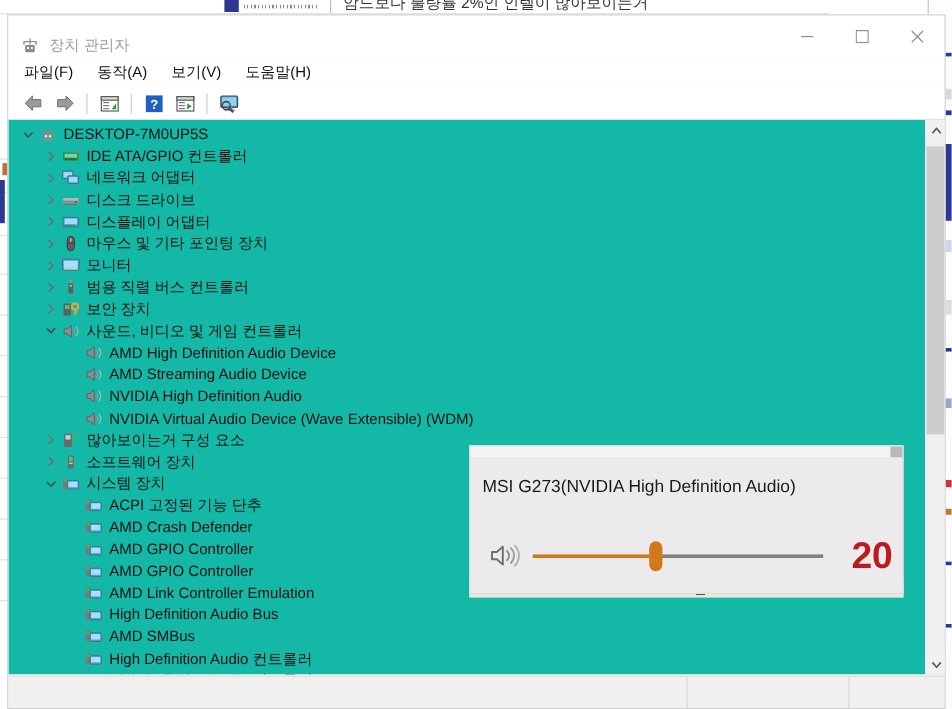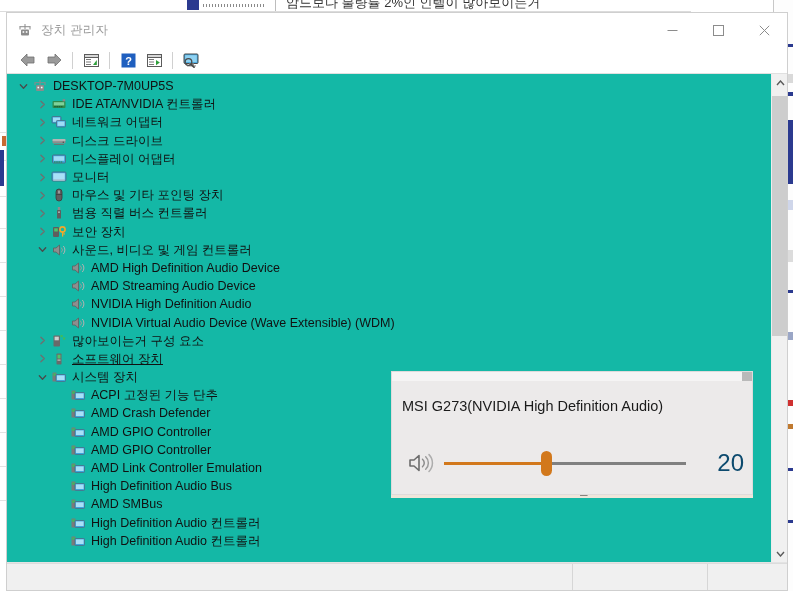--- a/index.html
+++ b/index.html
@@ -65,21 +65,21 @@
     left: 6px; top: 12px; width: 782px; height: 579px;
     background: #f0f0f0;
     border: 1px solid #cfcfcf;
     display: flex; flex-direction: column;
   }
 
   
   #titlebar {
     height: 34px; flex: 0 0 34px;
     background: #ffffff;
-    display: flex; align-items: center;
+    display: flex; align-items: flex-end;
     position: relative;
   }
   #titlebar .tb-icon {
     margin-left: 9px; width: 18px; height: 18px;
     display: flex; align-items: center; justify-content: center;
   }
   #titlebar .tb-title {
     margin-left: 7px;
     font-size: 12.5px;
     color: #9b9b9b;
@@ -239,23 +239,24 @@
     position: absolute; left: 41%; top: 16px; height: 2.5px;
     right: 4px; background: #808080;
   }
   #osd .knob {
     position: absolute; left: 39.5%; top: 5px;
     width: 11px; height: 25px; border-radius: 6px;
     background: #d2781c;
   }
   #osd .osd-value {
     flex: 0 0 auto;
-    font-size: 24px; color: #0c4a6e;
+    font-size: 31px; color: #b91c1c;
     width: 48px; text-align: right;
     padding-right: 2px;
+    font-weight: bold;
   }
 
   
   #clock-sliver {
     position: absolute;
     left: 391px; top: 484px; width: 362px; height: 14px;
     background: #efe6da;
     border-top: 1px solid #d8ccbb;
     overflow: hidden;
   }
@@ -341,20 +342,26 @@
             </svg>
         </div>
         <div class="wb">
           <svg width="11" height="11" viewBox="0 0 11 11">
             <path d="M0.8 0.8 L10.2 10.2 M10.2 0.8 L0.8 10.2" stroke="#8c8c8c" stroke-width="1"></path>
           </svg>
         </div>
       </div>
     </div>
 
+    <div id="menubar">
+      <span class="mi">파일(F)</span>
+      <span class="mi">동작(A)</span>
+      <span class="mi">보기(V)</span>
+      <span class="mi">도움말(H)</span>
+    </div>
 
     <div id="toolbar">
       <div class="tbtn">
         <svg width="18" height="16" viewBox="0 0 18 16">
           <path d="M8 2 L2 8 L8 14 L8 11 L15 11 L15 5 L8 5 Z" fill="#9a9a9a" stroke="#6e6e6e" stroke-width="0.8" stroke-linejoin="round"></path>
         </svg>
       </div>
       <div class="tbtn">
         <svg width="18" height="16" viewBox="0 0 18 16">
           <path d="M10 2 L16 8 L10 14 L10 11 L3 11 L3 5 L10 5 Z" fill="#9a9a9a" stroke="#6e6e6e" stroke-width="0.8" stroke-linejoin="round"></path>
@@ -432,21 +439,21 @@
               <svg width="16" height="16" viewBox="0 0 16 16">
                 <rect x="1.5" y="5" width="13" height="7" rx="1" fill="#2f8b4c"></rect>
                 <rect x="2.8" y="6.2" width="10.4" height="3.2" fill="#7fd19a"></rect>
                 <rect x="3.2" y="10" width="1.6" height="1.3" fill="#1f5f35"></rect>
                 <rect x="5.4" y="10" width="1.6" height="1.3" fill="#1f5f35"></rect>
                 <rect x="7.6" y="10" width="1.6" height="1.3" fill="#1f5f35"></rect>
                 <rect x="9.8" y="10" width="1.6" height="1.3" fill="#1f5f35"></rect>
                 <rect x="11.6" y="3.2" width="2.6" height="2.2" fill="#888"></rect>
               </svg>
             </span>
-            <span class="nlabel">IDE ATA/NVIDIA 컨트롤러</span>
+            <span class="nlabel">IDE ATA/GPIO 컨트롤러</span>
           </div>
           <div class="node" style="padding-left: 27px;">
             <span class="chev">
               <svg width="9" height="9" viewBox="0 0 9 9">
                 <path d="M2.9 1.3 L6.3 4.5 L2.9 7.7" fill="none" stroke="#6f6f6f" stroke-width="1.3" stroke-linecap="round" stroke-linejoin="round"></path>
               </svg>
             </span>
             <span class="nicon">
               <svg width="16" height="16" viewBox="0 0 16 16">
                 <rect x="1" y="2.5" width="9" height="6.5" rx="0.8" fill="#3ea5dd" stroke="#4a6c86" stroke-width="0.8"></rect>
@@ -492,41 +499,41 @@
             <span class="nlabel">디스플레이 어댑터</span>
           </div>
           <div class="node" style="padding-left: 27px;">
             <span class="chev">
               <svg width="9" height="9" viewBox="0 0 9 9">
                 <path d="M2.9 1.3 L6.3 4.5 L2.9 7.7" fill="none" stroke="#6f6f6f" stroke-width="1.3" stroke-linecap="round" stroke-linejoin="round"></path>
               </svg>
             </span>
             <span class="nicon">
               <svg width="16" height="16" viewBox="0 0 16 16">
+                <rect x="5" y="2" width="6" height="12" rx="3" fill="#5e5e5e" stroke="#3a3a3a" stroke-width="0.8"></rect>
+                <rect x="7.5" y="3.5" width="1" height="3" fill="#d5d5d5"></rect>
+                <path d="M5 7.5 L11 7.5" stroke="#3a3a3a" stroke-width="0.7"></path>
+              </svg>
+            </span>
+            <span class="nlabel">마우스 및 기타 포인팅 장치</span>
+          </div>
+          <div class="node" style="padding-left: 27px;">
+            <span class="chev">
+              <svg width="9" height="9" viewBox="0 0 9 9">
+                <path d="M2.9 1.3 L6.3 4.5 L2.9 7.7" fill="none" stroke="#6f6f6f" stroke-width="1.3" stroke-linecap="round" stroke-linejoin="round"></path>
+              </svg>
+            </span>
+            <span class="nicon">
+              <svg width="16" height="16" viewBox="0 0 16 16">
                 <rect x="1" y="3" width="14" height="9" rx="1" fill="#3ea5dd" stroke="#4a6c86" stroke-width="0.9"></rect>
                 <rect x="2.2" y="4.2" width="11.6" height="6" fill="#a8e0f7"></rect>
                 <rect x="2.2" y="10.4" width="11.6" height="1.2" fill="#d9d9d9"></rect>
               </svg>
             </span>
             <span class="nlabel">모니터</span>
-          </div>
-          <div class="node" style="padding-left: 27px;">
-            <span class="chev">
-              <svg width="9" height="9" viewBox="0 0 9 9">
-                <path d="M2.9 1.3 L6.3 4.5 L2.9 7.7" fill="none" stroke="#6f6f6f" stroke-width="1.3" stroke-linecap="round" stroke-linejoin="round"></path>
-              </svg>
-            </span>
-            <span class="nicon">
-              <svg width="16" height="16" viewBox="0 0 16 16">
-                <rect x="5" y="2" width="6" height="12" rx="3" fill="#5e5e5e" stroke="#3a3a3a" stroke-width="0.8"></rect>
-                <rect x="7.5" y="3.5" width="1" height="3" fill="#d5d5d5"></rect>
-                <path d="M5 7.5 L11 7.5" stroke="#3a3a3a" stroke-width="0.7"></path>
-              </svg>
-            </span>
-            <span class="nlabel">마우스 및 기타 포인팅 장치</span>
           </div>
           <div class="node" style="padding-left: 27px;">
             <span class="chev">
               <svg width="9" height="9" viewBox="0 0 9 9">
                 <path d="M2.9 1.3 L6.3 4.5 L2.9 7.7" fill="none" stroke="#6f6f6f" stroke-width="1.3" stroke-linecap="round" stroke-linejoin="round"></path>
               </svg>
             </span>
             <span class="nicon">
               <svg width="16" height="16" viewBox="0 0 16 16">
                 <rect x="6" y="5" width="4" height="8.5" rx="0.6" fill="#5e5e5e"></rect>
@@ -621,21 +628,21 @@
             <span class="nicon">
               <svg width="16" height="16" viewBox="0 0 16 16">
                 <rect x="2.5" y="2.5" width="6.5" height="11" rx="0.8" fill="#6a6a6a"></rect>
                 <rect x="3.6" y="3.7" width="4.2" height="3.6" fill="#cfcfcf"></rect>
                 <rect x="9.5" y="2" width="2.2" height="2.2" fill="#3fbb5c"></rect>
                 <rect x="12" y="4.4" width="2.2" height="2.2" fill="#3fbb5c"></rect>
               </svg>
             </span>
             <span class="nlabel">많아보이는거 구성 요소</span>
           </div>
-          <div class="node" style="padding-left: 27px; text-decoration: underline;">
+          <div class="node" style="padding-left: 27px;">
             <span class="chev">
               <svg width="9" height="9" viewBox="0 0 9 9">
                 <path d="M2.9 1.3 L6.3 4.5 L2.9 7.7" fill="none" stroke="#6f6f6f" stroke-width="1.3" stroke-linecap="round" stroke-linejoin="round"></path>
               </svg>
             </span>
             <span class="nicon">
               <svg width="16" height="16" viewBox="0 0 16 16">
                 <rect x="5.5" y="2.5" width="5" height="11" rx="0.8" fill="#6a6a6a"></rect>
                 <rect x="6.5" y="3.7" width="3" height="3.8" fill="#4fc46a"></rect>
                 <rect x="6.5" y="8.6" width="3" height="1" fill="#cfcfcf"></rect>

